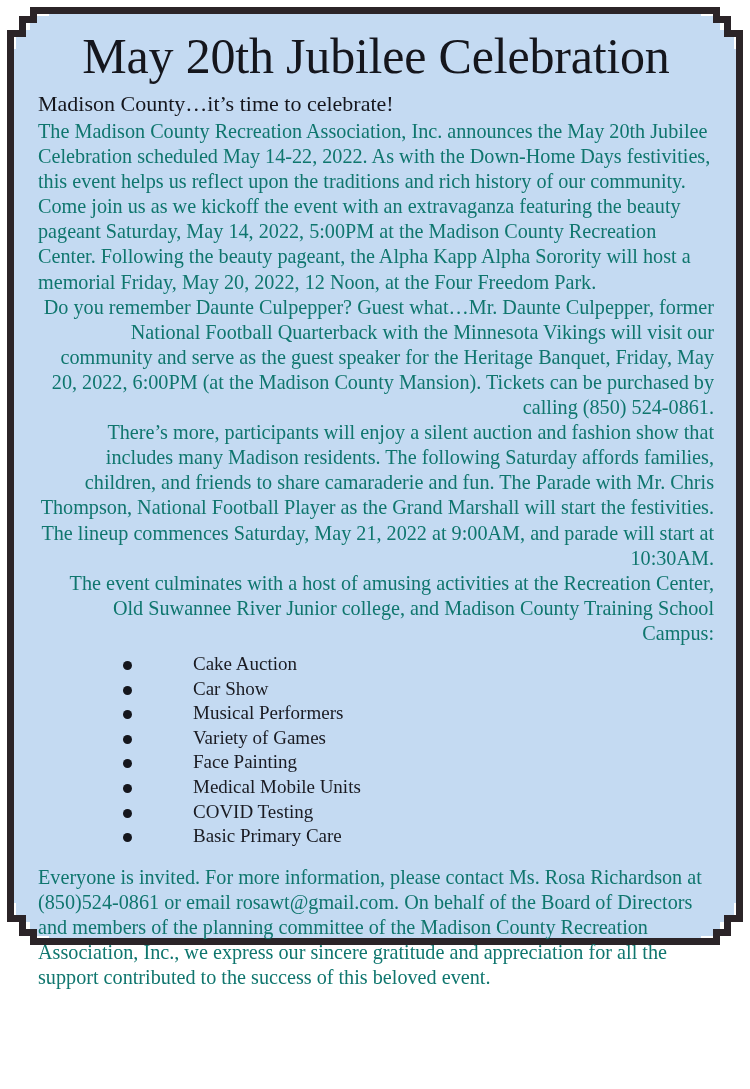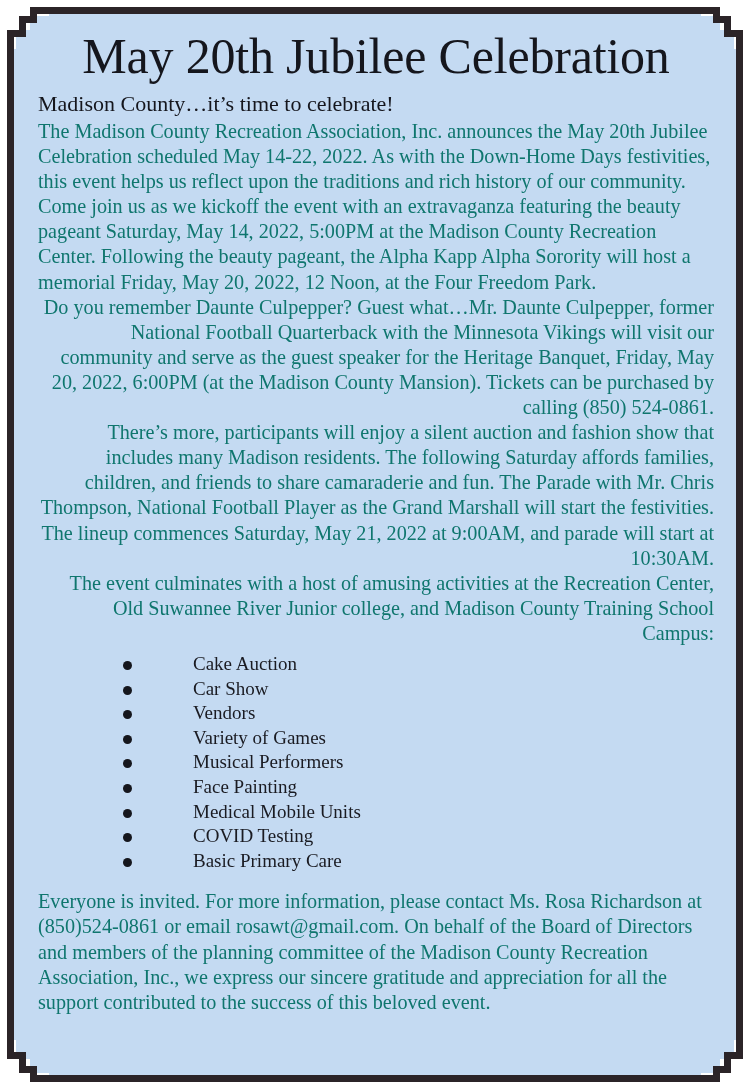--- a/index.html
+++ b/index.html
@@ -13,21 +13,21 @@
     font-family: "Liberation Serif", "DejaVu Serif", serif;
     overflow: hidden;
   }
 
   
   .flyer {
     position: absolute;
     left: 7px;
     top: 7px;
     width: 736px;
-    height: 1075px;
+    height: 938px;
     box-sizing: border-box;
     background: #c4daf2;
     border: 7px solid #2b2428;
   }
 
   
   .corner {
     position: absolute;
     width: 42px;
     height: 42px;
@@ -176,23 +176,22 @@
     <h2 class="subhead">Madison County…it’s time to celebrate!</h2>
 
     <p class="body-block">The Madison County Recreation Association, Inc. announces the May 20th Jubilee Celebration scheduled May 14-22, 2022.  As with the Down-Home Days festivities, this event helps us reflect upon the traditions and rich history of our community.  Come join us as we kickoff the event with an extravaganza featuring the beauty pageant Saturday, May 14, 2022, 5:00PM at the Madison County Recreation Center. Following the beauty pageant, the Alpha Kapp Alpha Sorority will host a memorial Friday, May 20, 2022, 12 Noon, at the Four Freedom Park.</p>
     <p class="body-block">Do you remember Daunte Culpepper?  Guest what…Mr. Daunte Culpepper, former National Football Quarterback with the Minnesota Vikings will visit our community and serve as the guest speaker for the Heritage Banquet, Friday, May 20, 2022, 6:00PM (at the Madison County Mansion).  Tickets can be purchased by calling (850) 524-0861.</p>
     <p class="body-block">There’s more, participants will enjoy a silent auction and fashion show that includes many Madison residents.  The following Saturday affords families, children, and friends to share camaraderie and fun.  The Parade with Mr. Chris Thompson, National Football Player as the Grand Marshall will start the festivities. The lineup commences Saturday, May 21, 2022 at 9:00AM, and parade will start at 10:30AM.</p>
     <p class="body-block">The event culminates with a host of amusing activities at the Recreation Center, Old Suwannee River Junior college, and Madison County Training School Campus:</p>
 
     <ul class="bullets">
       <li><span class="dot"></span><span>Cake Auction</span></li>
       <li><span class="dot"></span><span>Car Show</span></li>
-      <li><span class="dot"></span><span>Vendors</span></li>
+      <li><span class="dot"></span><span>Musical Performers</span></li>
       <li><span class="dot"></span><span>Variety of Games</span></li>
-      <li><span class="dot"></span><span>Musical Performers</span></li>
       <li><span class="dot"></span><span>Face Painting</span></li>
       <li><span class="dot"></span><span>Medical Mobile Units</span></li>
       <li><span class="dot"></span><span>COVID Testing</span></li>
       <li><span class="dot"></span><span>Basic Primary Care</span></li>
     </ul>
 
     <p class="body-block closing">Everyone is invited. For more information, please contact Ms. Rosa Richardson at (850)524-0861 or email rosawt@gmail.com. On behalf of the Board of Directors and members of the planning committee of the Madison County Recreation Association, Inc., we express our sincere gratitude and appreciation for all the support contributed to the success of this beloved event.</p>
 
   </div>
 </div>

